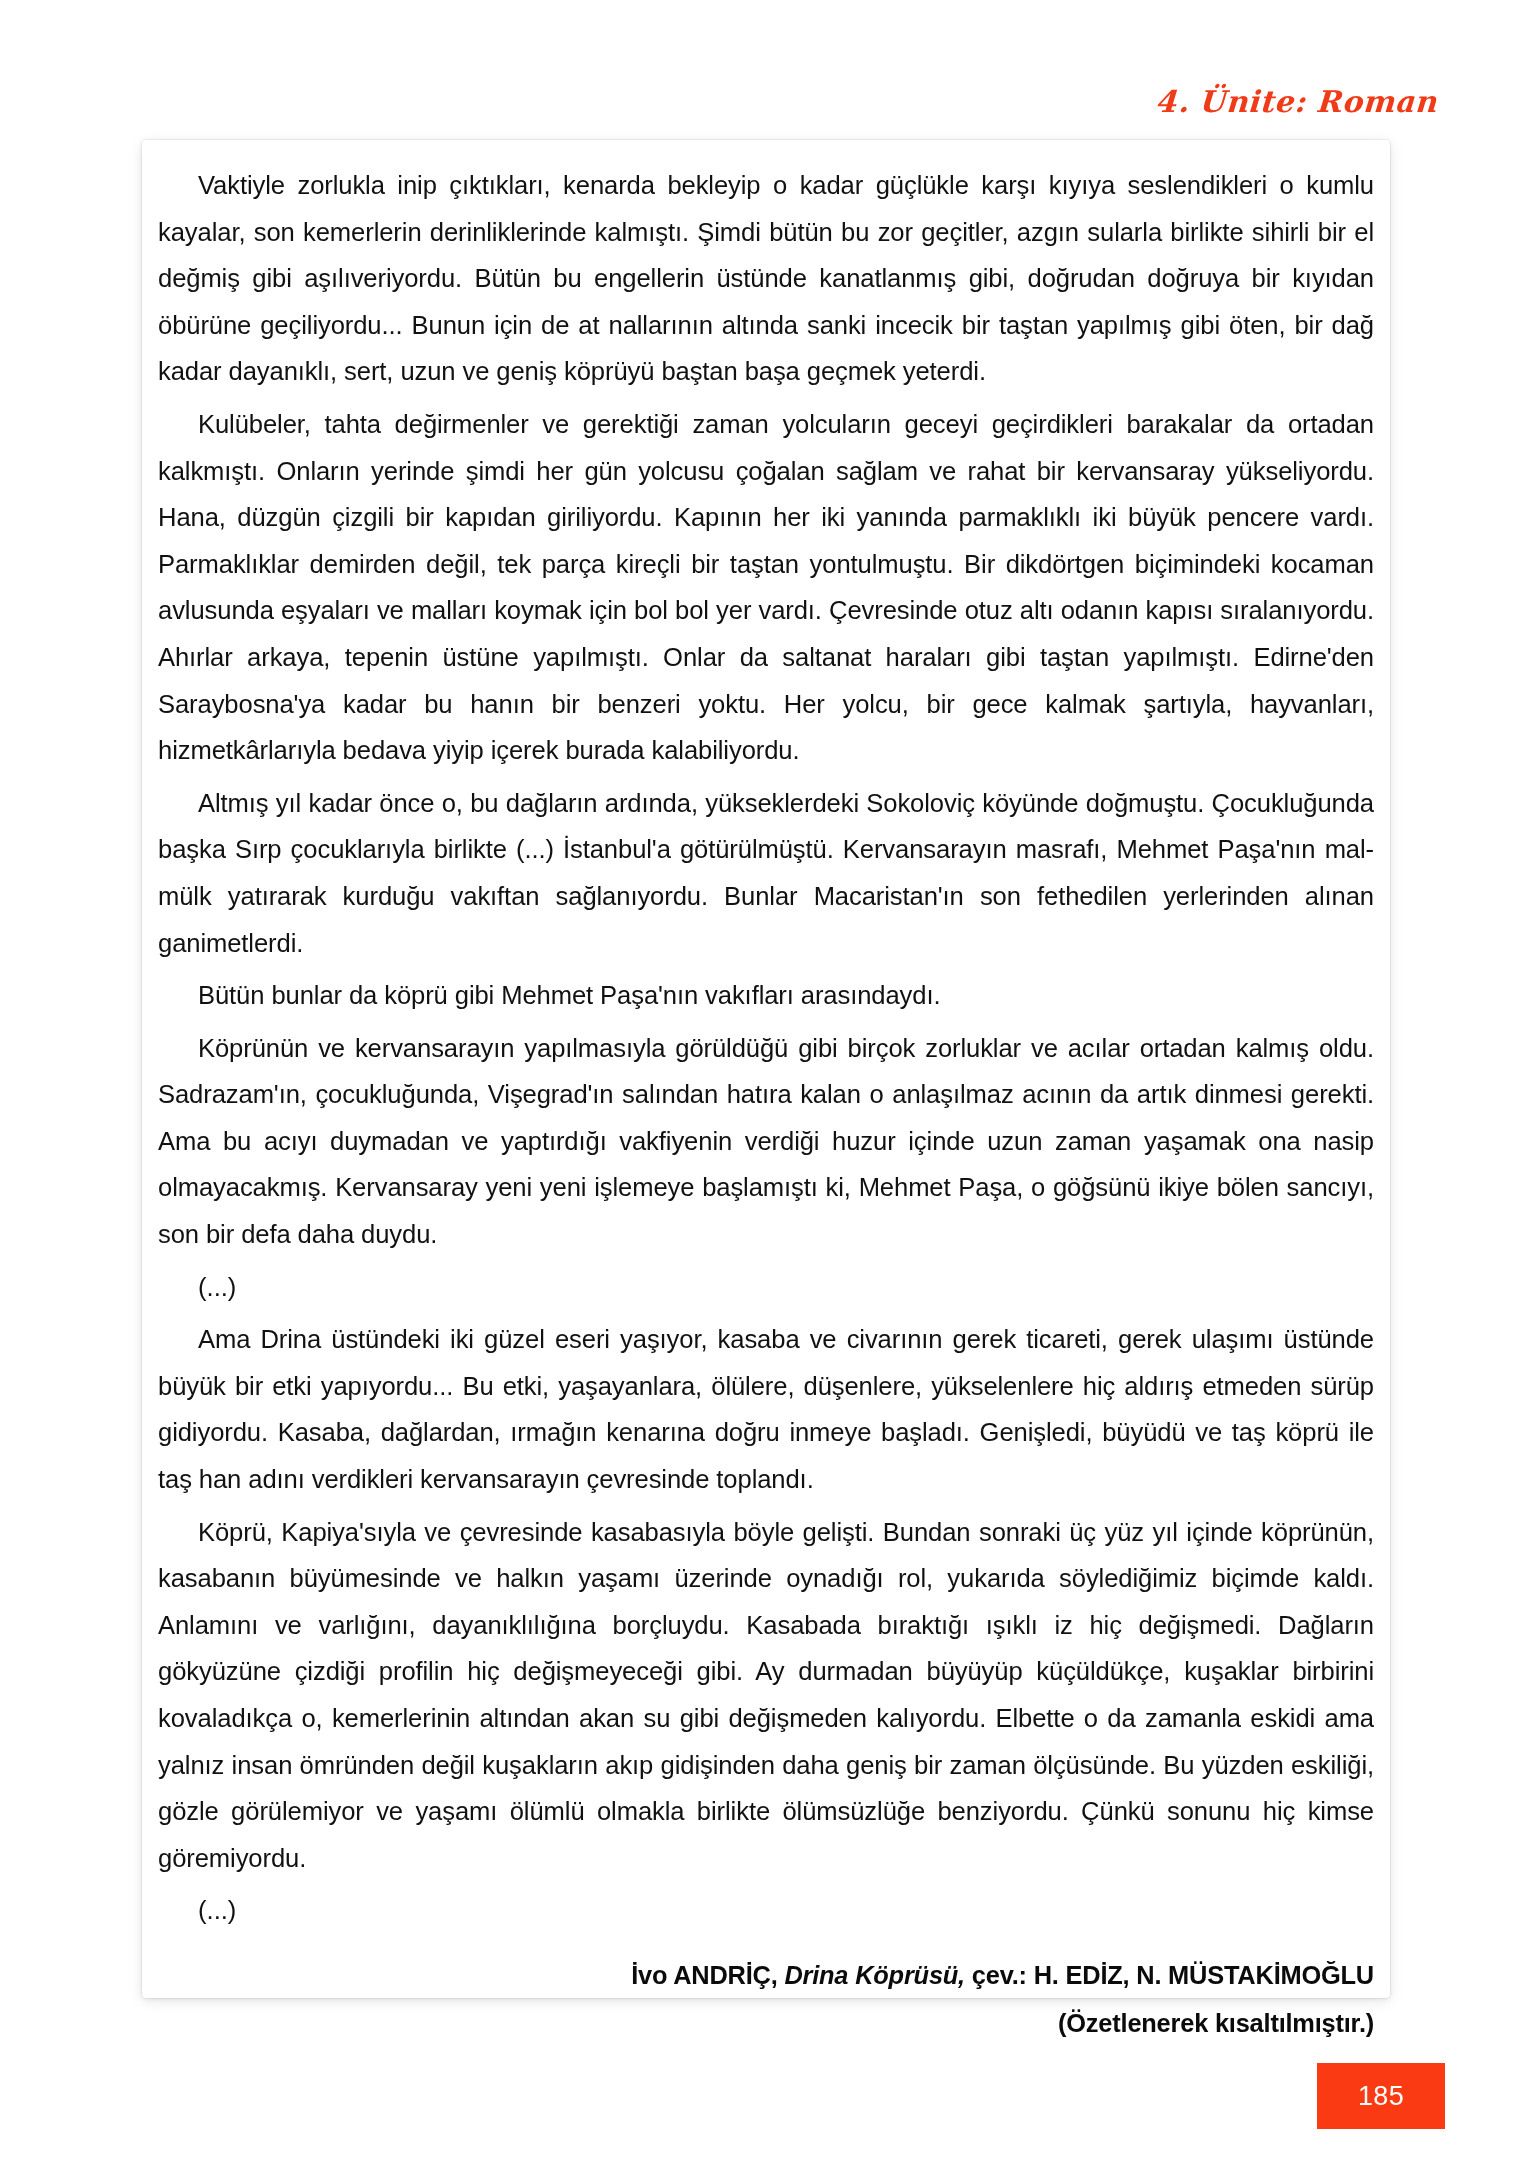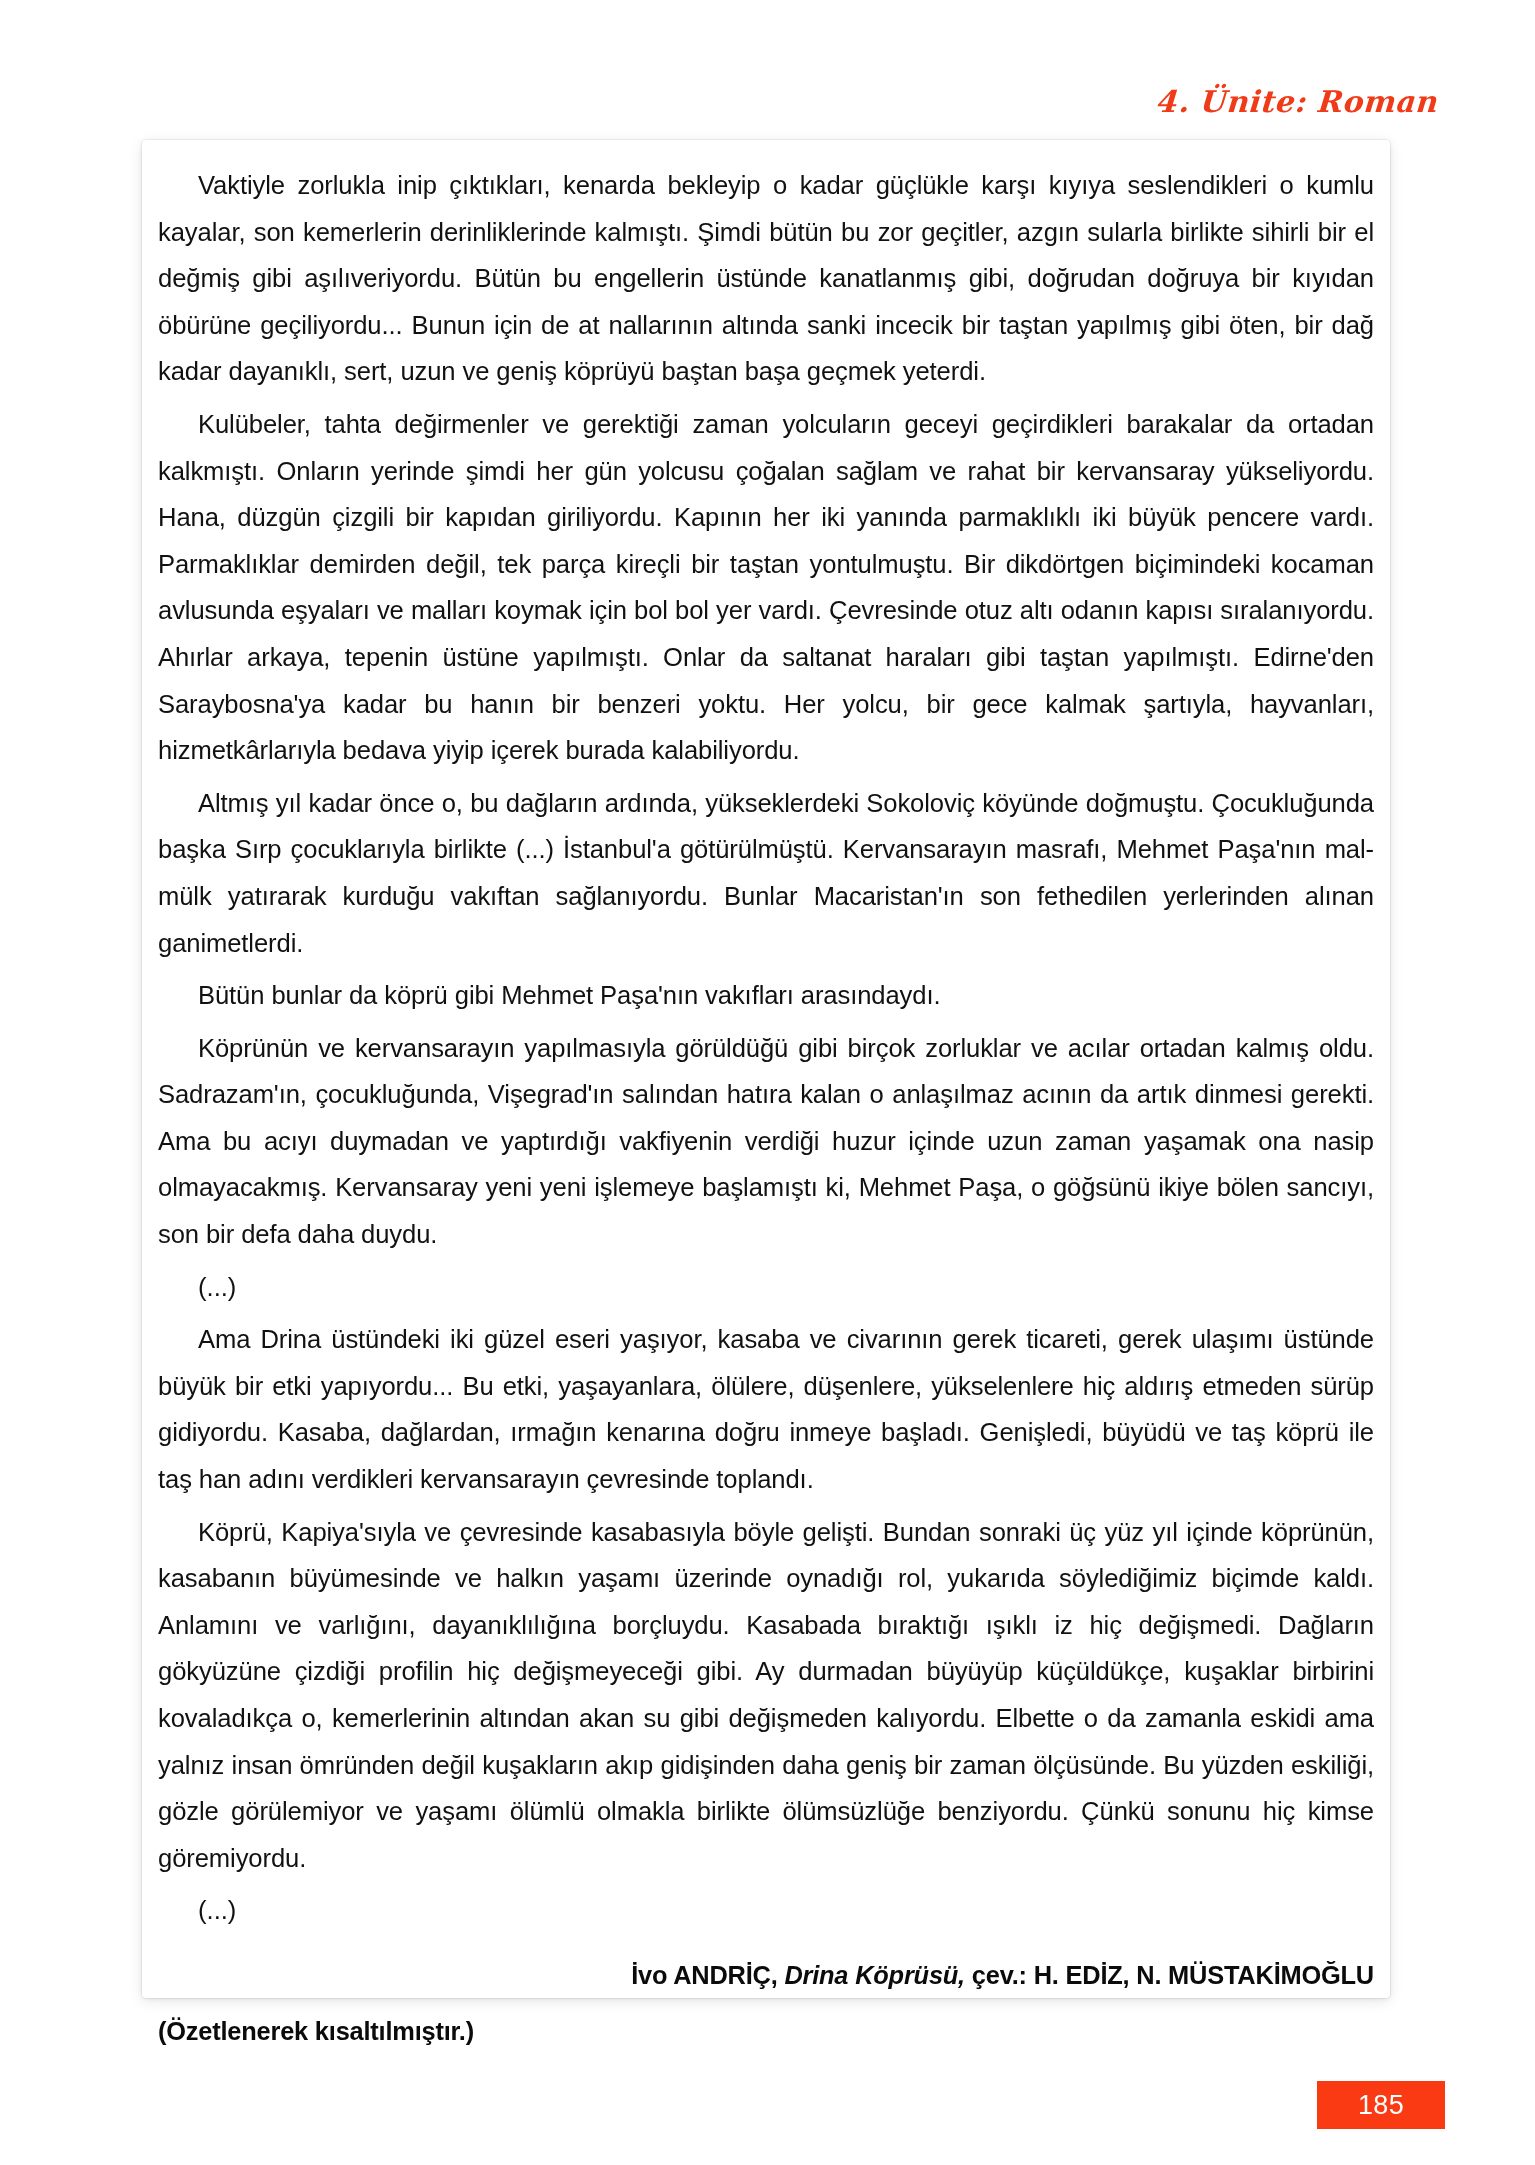--- a/index.html
+++ b/index.html
@@ -93,36 +93,36 @@
     line-height: 46px;
     font-weight: 700;
     color: #0b0b0b;
     letter-spacing: -0.2px;
   }
   .citation .work-title {
     font-style: italic;
     font-weight: 700;
   }
   .citation-note {
-    text-align: left;
+    text-align: right;
     font-size: 25.4px;
     line-height: 46px;
     font-weight: 700;
     color: #0b0b0b;
-    margin-top: 10px;
+    margin-top: 2px;
     letter-spacing: -0.2px;
   }
 
   
   .page-number-badge {
     position: absolute;
     right: 90px;
     bottom: 36px;
     width: 128px;
-    height: 48px;
+    height: 66px;
     background: #F93A13;
     display: flex;
     align-items: center;
     justify-content: center;
     color: #ffffff;
     font-size: 27px;
     font-weight: 400;
     letter-spacing: 0.4px;
   }
 </style>

